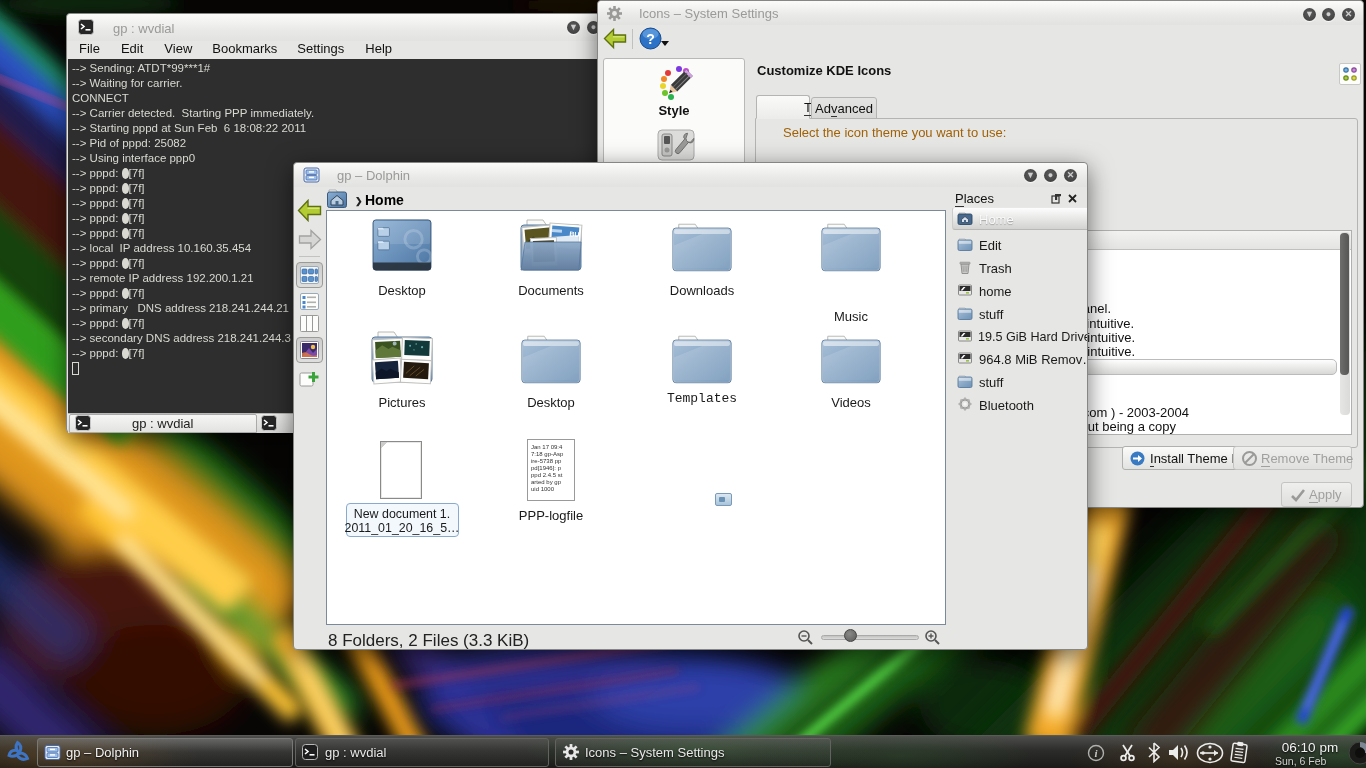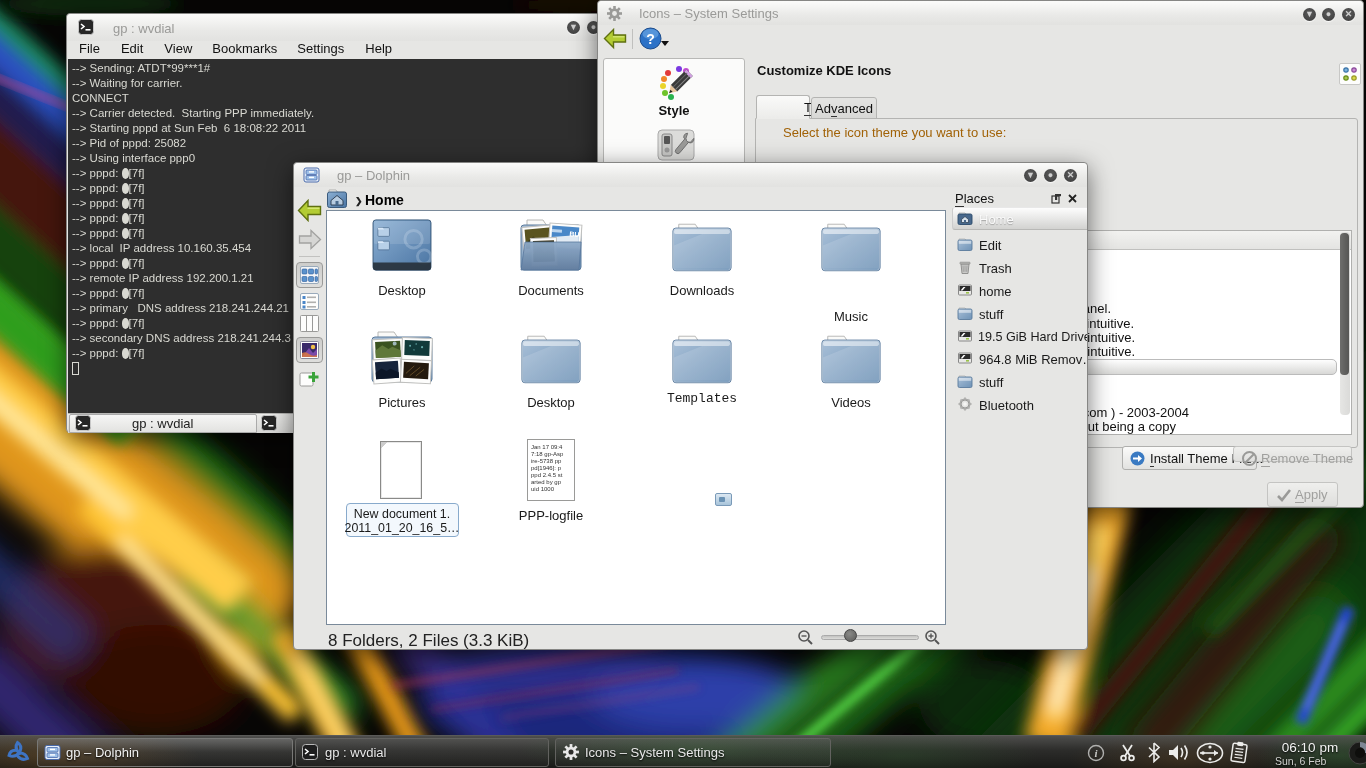--- a/index.html
+++ b/index.html
@@ -259,28 +259,28 @@
     <div class="abs" style="left:578px;top:2px;width:9px;height:142px;background:linear-gradient(90deg,#6e6e6c,#565654);border-radius:4px;"></div>
   </div>
 
   <div class="abs" style="left:489px;top:445px;width:135px;height:24px;background:linear-gradient(#fbfbfa,#e2e2e0);border:1px solid #b0b0ae;border-radius:3px;margin-left:35px;">
     <svg class="abs" style="left:7px;top:4px" width="15" height="15" viewBox="0 0 15 15">
           <circle cx="7.5" cy="7.5" r="7" fill="#3a7ac2"></circle>
           <path d="M3 7.5 h5 v-2.5 l4 3.5 -4 3.5 v-2.5 h-5 Z" fill="#fff" transform="translate(0,-1)"></path>
         </svg>
     <span class="abs" style="left:27px;top:4px;font-size:13px;color:#111;"><span style="border-bottom:1px solid #333;">I</span>nstall Theme File...</span>
   </div>
-  <div class="abs" style="left:635px;top:445px;width:119px;height:16px;background:linear-gradient(#efefed,#e0e0de);border:1px solid #c4c4c2;border-radius:3px;">
+  <div class="abs" style="left:635px;top:445px;width:119px;height:24px;background:linear-gradient(#efefed,#e0e0de);border:1px solid #c4c4c2;border-radius:3px;">
     <svg class="abs" style="left:8px;top:4px" width="15" height="15" viewBox="0 0 15 15">
           <circle cx="7.5" cy="7.5" r="6.5" fill="none" stroke="#9a9a98" stroke-width="2"></circle>
           <line x1="3" y1="12" x2="12" y2="3" stroke="#9a9a98" stroke-width="2"></line>
         </svg>
     <span class="abs" style="left:27px;top:4px;font-size:13px;color:#a0a09e;"><span style="border-bottom:1px solid #a0a09e;">R</span>emove Theme</span>
   </div>
-  <div class="abs" style="left:669px;top:481px;width:71px;height:25px;background:linear-gradient(#efefed,#dededc);border:1px solid #c4c4c2;border-radius:3px;">
+  <div class="abs" style="left:683px;top:481px;width:71px;height:25px;background:linear-gradient(#efefed,#dededc);border:1px solid #c4c4c2;border-radius:3px;">
     <svg class="abs" style="left:9px;top:6px" width="14" height="13" viewBox="0 0 14 13">
           <path d="M1 7 L5 11 L13 1" fill="none" stroke="#9a9a98" stroke-width="2.6"></path>
         </svg>
     <span class="abs" style="left:27px;top:4px;font-size:13px;color:#a0a09e;"><span style="border-bottom:1px solid #a0a09e;">A</span>pply</span>
   </div>
 
   <div class="abs" style="left:741px;top:62px;width:22px;height:22px;background:#fdfdfc;border:1px solid #c8c8c6;border-radius:2px;">
     <svg width="20" height="20" viewBox="0 0 20 20">
           <g stroke-width="1.2" fill="none">
             <circle cx="6" cy="6" r="2.2" fill="#7ab2da" stroke="#3a72a8"></circle>

